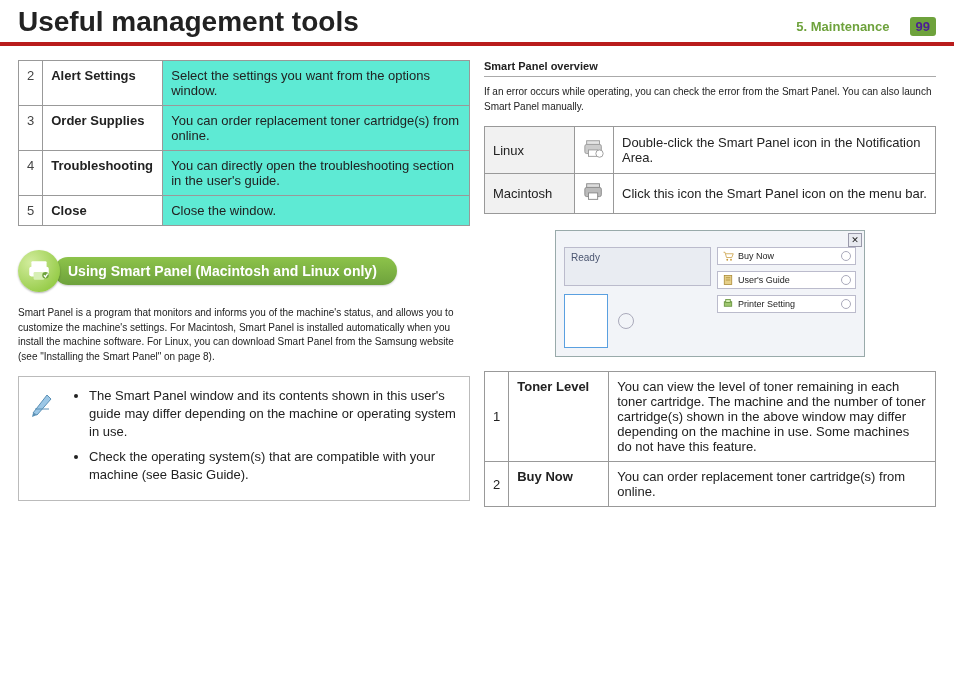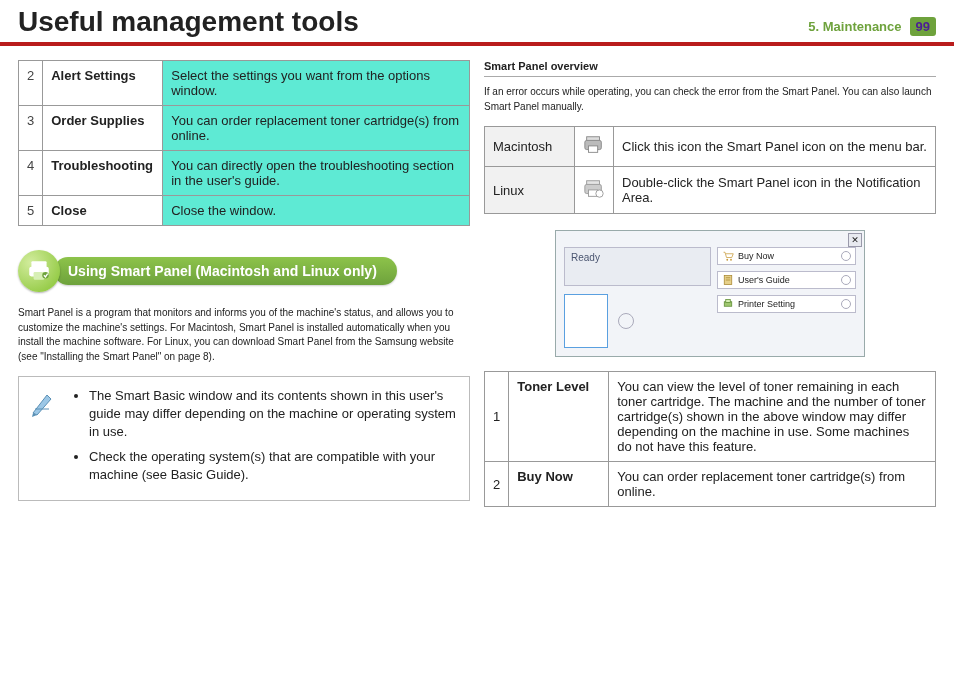--- a/index.html
+++ b/index.html
@@ -20,21 +20,21 @@
     justify-content: space-between;
   }
   .header h1 {
     font-size: 28px;
     font-weight: 700;
     color: #222;
   }
   .header-right {
     display: flex;
     align-items: center;
-    gap: 8px;
+    gap: 20px;
   }
   .chap {
     color: #6ea23c;
     font-weight: 600;
     font-size: 13px;
   }
   .pagebadge {
     background: #6ea23c;
     color: #4c1d95;
     font-weight: 600;
@@ -265,61 +265,61 @@
 
     <div class="note">
       <div class="note-icon">
         <svg viewBox="0 0 32 32" width="32" height="32">
             <path d="M4 26 L18 8 L22 12 L8 28 Z" fill="#9cc7e6" stroke="#5a90b5"></path>
             <path d="M6 22 L20 22" stroke="#5a90b5" stroke-width="1"></path>
             <path d="M4 26 L8 28 L3 30 Z" fill="#5a90b5"></path>
           </svg>
       </div>
       <ul>
-        <li>The Smart Basic window and its contents shown in this user's guide may differ depending on the machine or operating system in use.</li>
+        <li>The Smart Panel window and its contents shown in this user's guide may differ depending on the machine or operating system in use.</li>
         <li>Check the operating system(s) that are compatible with your machine (see Basic Guide).</li>
       </ul>
     </div>
 
   </div>
 
   <div class="col">
 
     <h3 class="sub">Smart Panel overview</h3>
     <p class="body" style="margin-top:8px;">If an error occurs while operating, you can check the error from the Smart Panel. You can also launch Smart Panel manually.</p>
 
     <table class="os">
       <tbody>
           <tr>
-        <td class="osname">Macintosh</td>
-        <td class="osicon">
-          <span>
-            <svg width="22" height="20" viewBox="0 0 24 20">
-                  <rect x="4" y="1" width="14" height="5" fill="#ddd" stroke="#888"></rect>
-                  <rect x="2" y="5" width="18" height="10" rx="2" fill="#bbb" stroke="#888"></rect>
-                  <rect x="6" y="11" width="10" height="7" fill="#fff" stroke="#888"></rect>
-                </svg>
-          </span>
-        </td>
-        <td>Click this icon the Smart Panel icon on the menu bar.</td>
-      </tr>
-      <tr>
         <td class="osname">Linux</td>
         <td class="osicon">
           <span>
             <svg width="22" height="20" viewBox="0 0 24 20">
                   <rect x="4" y="1" width="14" height="5" fill="#e4e4e4" stroke="#999"></rect>
                   <rect x="2" y="5" width="18" height="10" rx="2" fill="#ccc" stroke="#999"></rect>
                   <rect x="6" y="11" width="10" height="7" fill="#fff" stroke="#999"></rect>
                   <circle cx="18" cy="15" r="4" fill="#fff" stroke="#999"></circle>
                 </svg>
           </span>
         </td>
         <td>Double-click the Smart Panel icon in the Notification Area.</td>
       </tr>
+      <tr>
+        <td class="osname">Macintosh</td>
+        <td class="osicon">
+          <span>
+            <svg width="22" height="20" viewBox="0 0 24 20">
+                  <rect x="4" y="1" width="14" height="5" fill="#ddd" stroke="#888"></rect>
+                  <rect x="2" y="5" width="18" height="10" rx="2" fill="#bbb" stroke="#888"></rect>
+                  <rect x="6" y="11" width="10" height="7" fill="#fff" stroke="#888"></rect>
+                </svg>
+          </span>
+        </td>
+        <td>Click this icon the Smart Panel icon on the menu bar.</td>
+      </tr>
     </tbody>
       </table>
 
     <div class="panel-wrap">
       <div class="panel">
         <div class="close">✕</div>
         <div class="panel-row">
           <div>
             <div class="panel-ready">
               <span>Ready</span>

